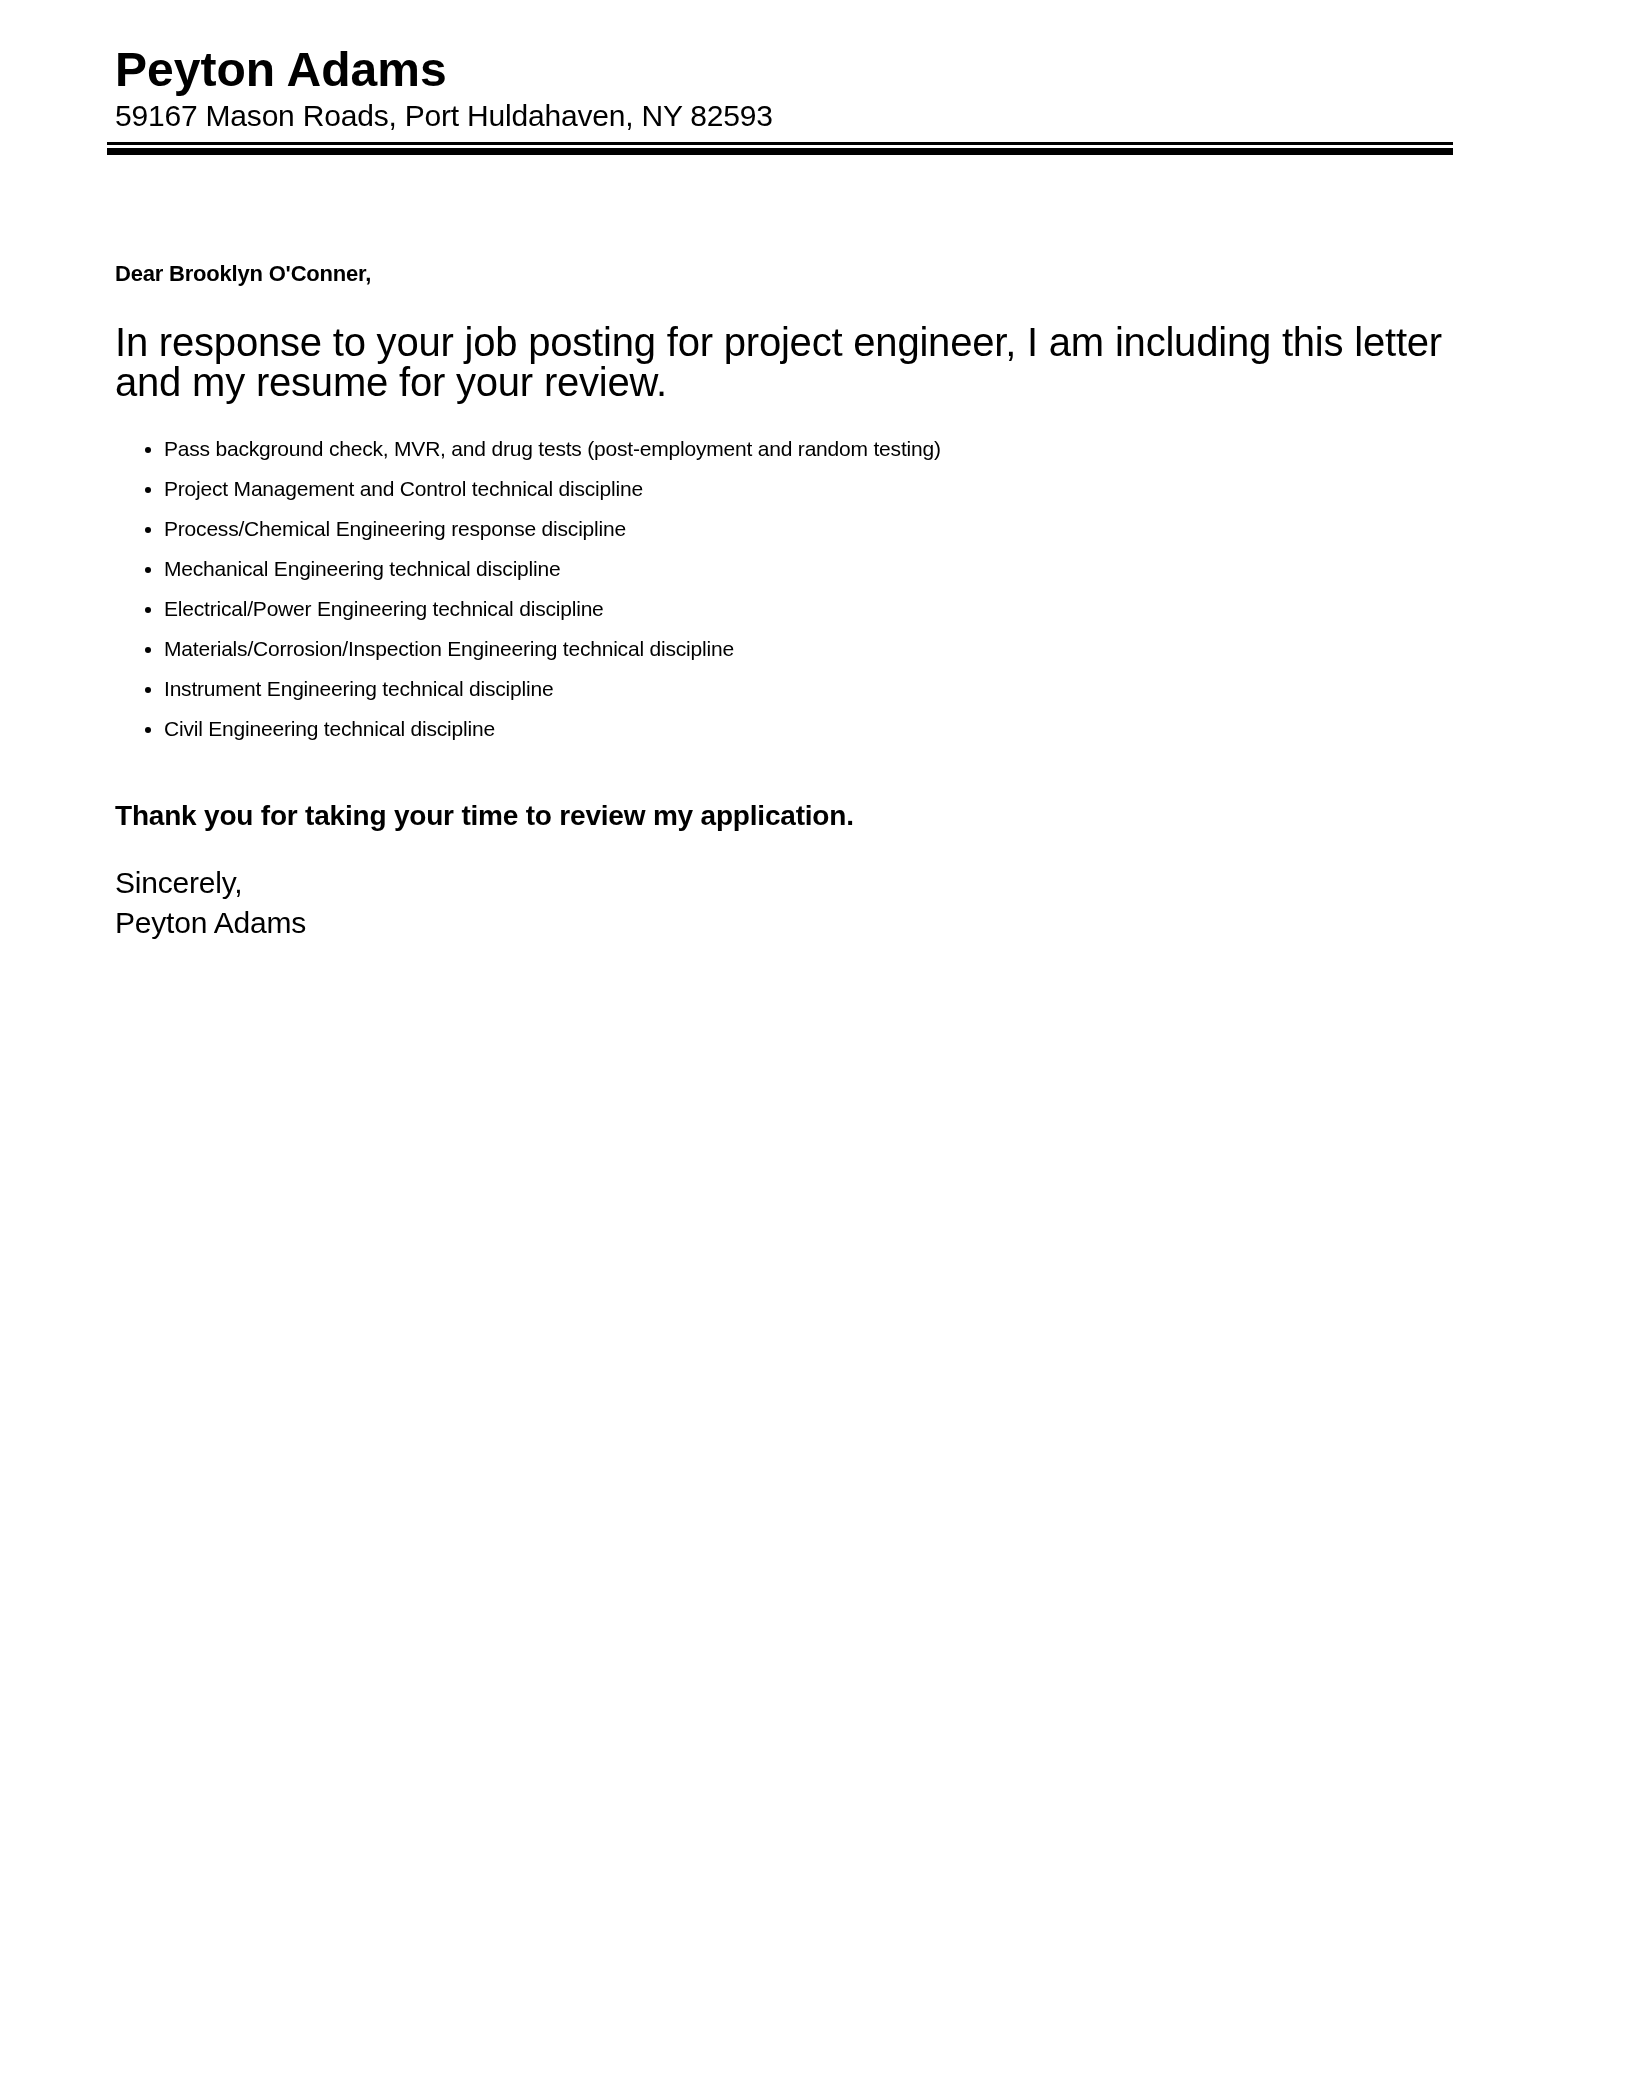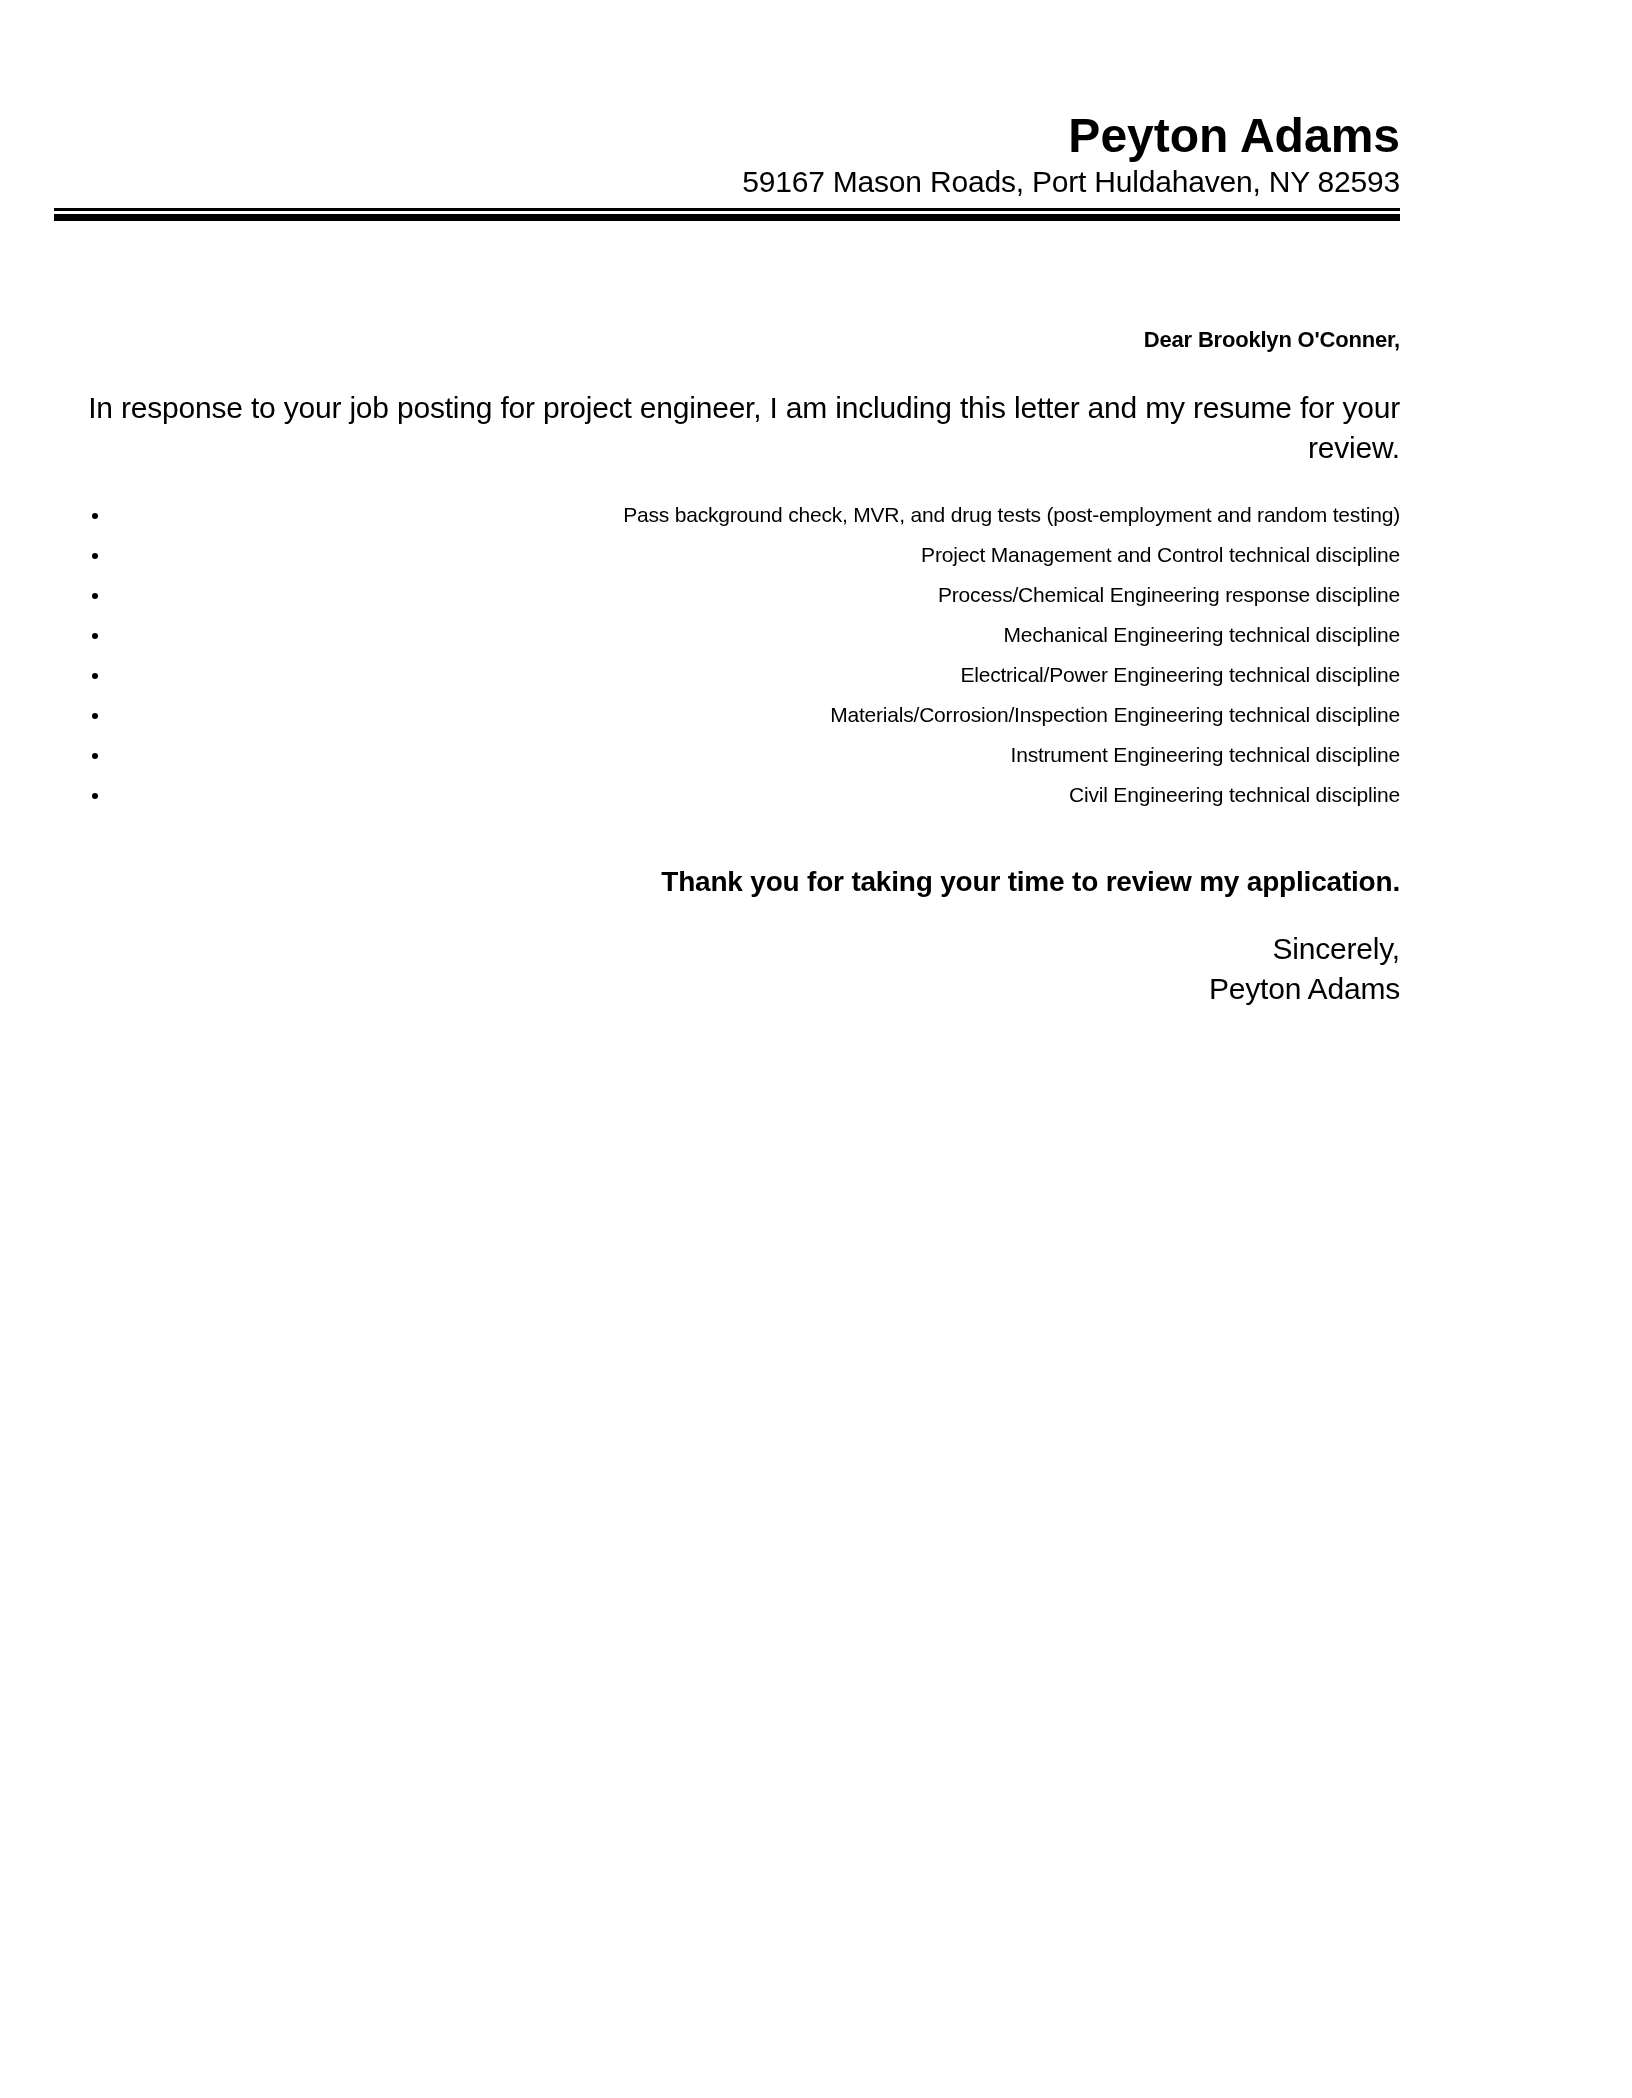--- a/index.html
+++ b/index.html
@@ -16,25 +16,24 @@
     color: #000000;
   }
   .page {
     position: absolute;
     top: 0; left: 0;
     width: 1632px;
     height: 2098px;
     background: #ffffff;
   }
   .content {
-    margin-left: 62px;
+    margin-left: 115px;
     width: 1338px;
-    padding-top: 110px;
+    padding-top: 44px;
     letter-spacing: -0.2px;
-    text-align: right;
   }
   .sender-name {
     font-size: 48px;
     font-weight: bold;
     line-height: 52px;
     letter-spacing: 0;
   }
   .sender-address {
     margin-top: 2px;
     font-size: 30px;
@@ -58,21 +57,21 @@
     background: #000000;
   }
   .greeting {
     margin-top: 99px;
     font-size: 22px;
     font-weight: bold;
     line-height: 40px;
   }
   .para {
     margin-top: 28px;
-    font-size: 30px;
+    font-size: 40px;
     line-height: 40px;
   }
   ul.qual-list {
     margin: 27px 0 0 0;
     padding: 0 0 0 49px;
     list-style: disc outside;
   }
   ul.qual-list li {
     font-size: 21px;
     line-height: 40px;

